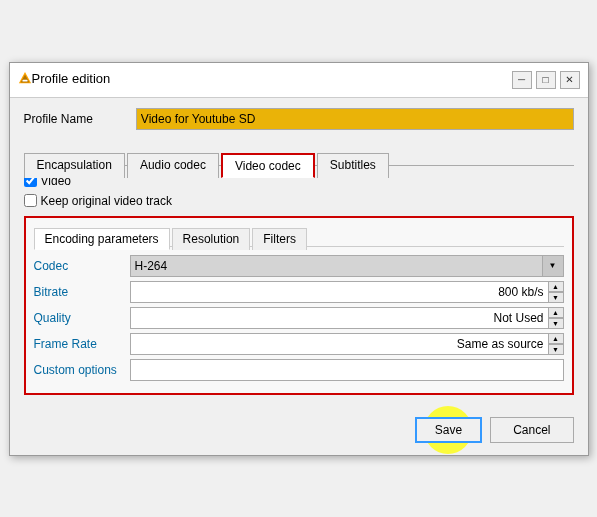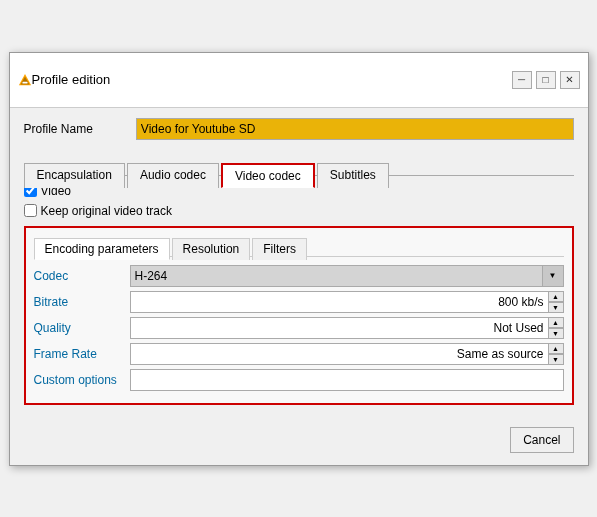--- a/index.html
+++ b/index.html
@@ -15,22 +15,22 @@
     }
     .window {
       width: 580px;
       background: #f0f0f0;
       border: 1px solid #999;
       box-shadow: 2px 2px 8px rgba(0,0,0,0.3);
     }
     .title-bar {
       background: #fff;
       display: flex;
-      align-items: center;
-      padding: 18px 8px;
+      align-items: flex-start;
+      padding: 8px 8px;
       border-bottom: 1px solid #ccc;
       user-select: none;
     }
     .title-bar-text {
       flex: 1;
       font-size: 13px;
       font-weight: normal;
     }
     .title-bar-buttons {
       display: flex;
@@ -232,21 +232,21 @@
       background: #fff;
     }
     .bottom-bar {
       display: flex;
       justify-content: flex-end;
       align-items: center;
       padding: 12px 14px 12px 14px;
       gap: 8px;
     }
     .btn {
-      padding: 4px 12px;
+      padding: 4px 22px;
       font-size: 12px;
       border: 1px solid #aaa;
       background: #f0f0f0;
       cursor: pointer;
       height: 26px;
     }
     .btn-save {
       border: 2px solid #3399ff;
       background: #f0f0f0;
       position: relative;
@@ -398,16 +398,20 @@
           <span class="param-label">Custom options</span>
           <input class="custom-input" type="text" style="">
         </div>
 
       </div>
     </div>
 
   </div>
 
   <div class="bottom-bar">
+    <div class="save-btn-container">
+      <div class="yellow-circle"></div>
+      <button class="btn btn-save">Save</button>
+    </div>
     <button class="btn">Cancel</button>
   </div>
 
 </div>
 
 </body></html>

